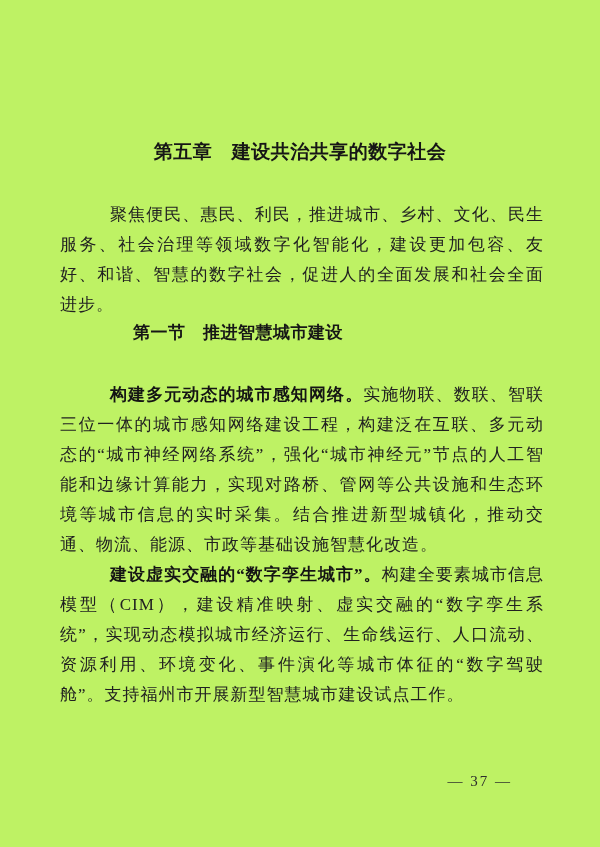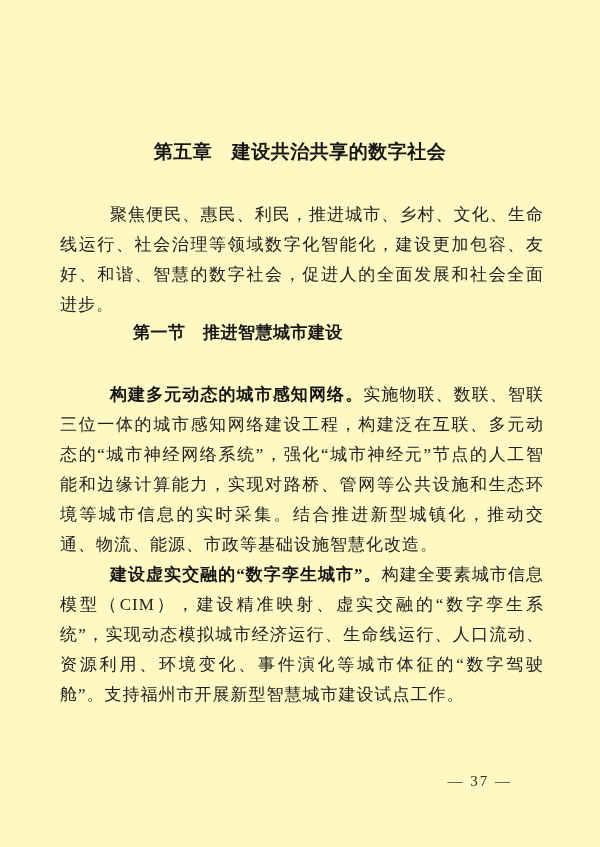--- a/index.html
+++ b/index.html
@@ -5,21 +5,21 @@
   * { margin: 0; padding: 0; box-sizing: border-box; }
 
   html, body {
     background: #e8e8e8;
   }
 
   .page {
     position: relative;
     width: 600px;
     height: 847px;
-    background: #fef9c3;
+    background: #bef264;
     overflow: hidden;
     font-family: "Liberation Serif", "DejaVu Serif", serif;
     color: #222;
   }
 
   .chapter-title {
     position: absolute;
     top: 139px;
     left: 0;
     width: 600px;
@@ -78,21 +78,21 @@
     margin-left: 36px;
   }
 </style>
 </head>
 <body>
 
 <div class="page">
 
   <div class="chapter-title">第五章　建设共治共享的数字社会</div>
 
-  <p class="body-par par-intro">聚焦便民、惠民、利民，推进城市、乡村、文化、生命线运行、社会治理等领域数字化智能化，建设更加包容、友好、和谐、智慧的数字社会，促进人的全面发展和社会全面进步。</p>
+  <p class="body-par par-intro">聚焦便民、惠民、利民，推进城市、乡村、文化、民生服务、社会治理等领域数字化智能化，建设更加包容、友好、和谐、智慧的数字社会，促进人的全面发展和社会全面进步。</p>
 
   <div class="section-heading">第一节　推进智慧城市建设</div>
 
   <p class="body-par par-two"><span class="lead">建设虚实交融的“数字孪生城市”。</span><span>构建全要素城市信息模型（CIM），建设精准映射、虚实交融的“数字孪生系统”，实现动态模拟城市经济运行、生命线运行、人口流动、资源利用、环境变化、事件演化等城市体征的“数字驾驶舱”。支持福州市开展新型智慧城市建设试点工作。</span></p>
 
   <p class="body-par par-one"><span class="lead">构建多元动态的城市感知网络。</span><span>实施物联、数联、智联三位一体的城市感知网络建设工程，构建泛在互联、多元动态的“城市神经网络系统”，强化“城市神经元”节点的人工智能和边缘计算能力，实现对路桥、管网等公共设施和生态环境等城市信息的实时采集。结合推进新型城镇化，推动交通、物流、能源、市政等基础设施智慧化改造。</span></p>
 
 
   <div class="page-number">— 37 —</div>
 

